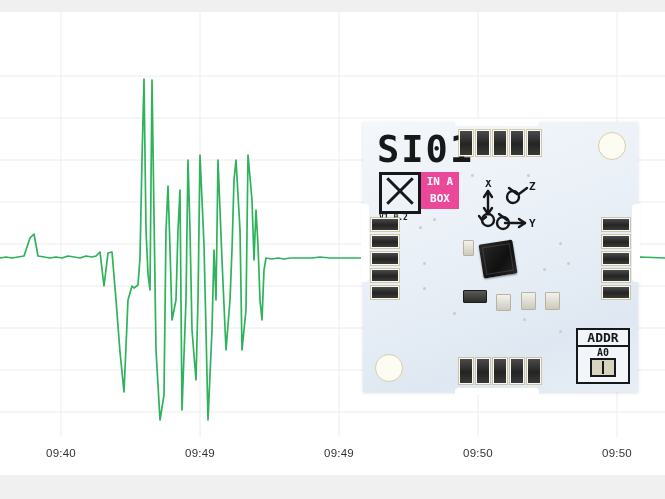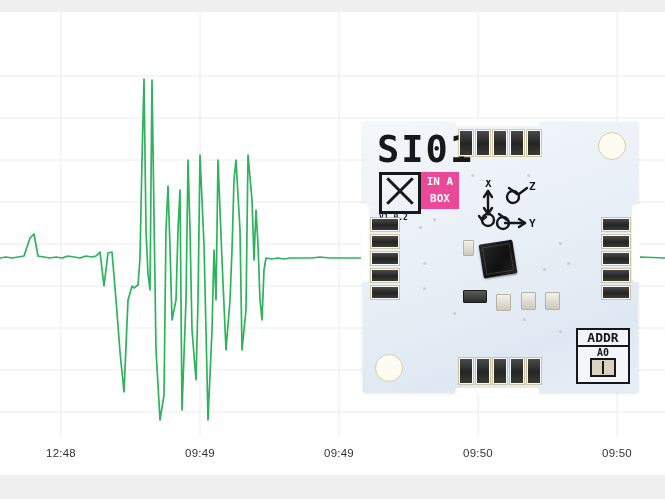--- a/index.html
+++ b/index.html
@@ -89,21 +89,21 @@
           <line y1="0" y2="425" x1="200" x2="200" stroke="#ececec" stroke-width="1"></line>
           <line y1="0" y2="425" x1="339" x2="339" stroke="#ececec" stroke-width="1"></line>
           <line y1="0" y2="425" x1="478" x2="478" stroke="#ececec" stroke-width="1"></line>
           <line y1="0" y2="425" x1="617" x2="617" stroke="#ececec" stroke-width="1"></line>
         </g>
       <polyline id="series-line" fill="none" stroke="#2eb35c" stroke-width="1.7" stroke-linejoin="round" stroke-linecap="round" points="0,246 6,245 12,246 18,245 24,244 30,226 34,222 38,244 44,245 50,246 56,245 62,246 68,244 74,245 80,246 86,244 92,245 96,244 100,240 104,274 108,241 112,240 116,288 120,340 124,380 128,288 132,274 134,276 138,273 140,246 142,148 144,67 146,218 148,262 150,278 152,68 156,338 160,408 164,383 166,218 168,174 170,236 172,308 176,288 178,218 180,178 182,398 186,288 188,148 190,218 192,318 196,368 198,288 200,143 204,233 206,318 208,408 212,318 214,238 216,288 218,148 222,248 226,338 230,288 232,238 234,168 236,148 240,218 242,338 244,318 246,298 248,143 252,188 254,248 256,198 258,233 260,288 262,308 264,258 266,246 272,247 278,246 284,247 290,246 296,246 304,246 312,246 320,245 330,246 340,246 350,246 360,246 370,246 380,246 400,246 430,246 470,246 520,246 570,246 610,246 640,245 665,246"></polyline>
     </svg>
   </div>
 
   <div class="axis">
-    <span class="tick" style="left:61px">12:48</span>
+    <span class="tick" style="left:61px">09:40</span>
     <span class="tick" style="left:200px">09:49</span>
     <span class="tick" style="left:339px">09:49</span>
     <span class="tick" style="left:478px">09:50</span>
     <span class="tick" style="left:617px">09:50</span>
   </div>
 
   <div class="strip-bottom"></div>
 
   <div class="board">
     <div class="board-body"></div>

